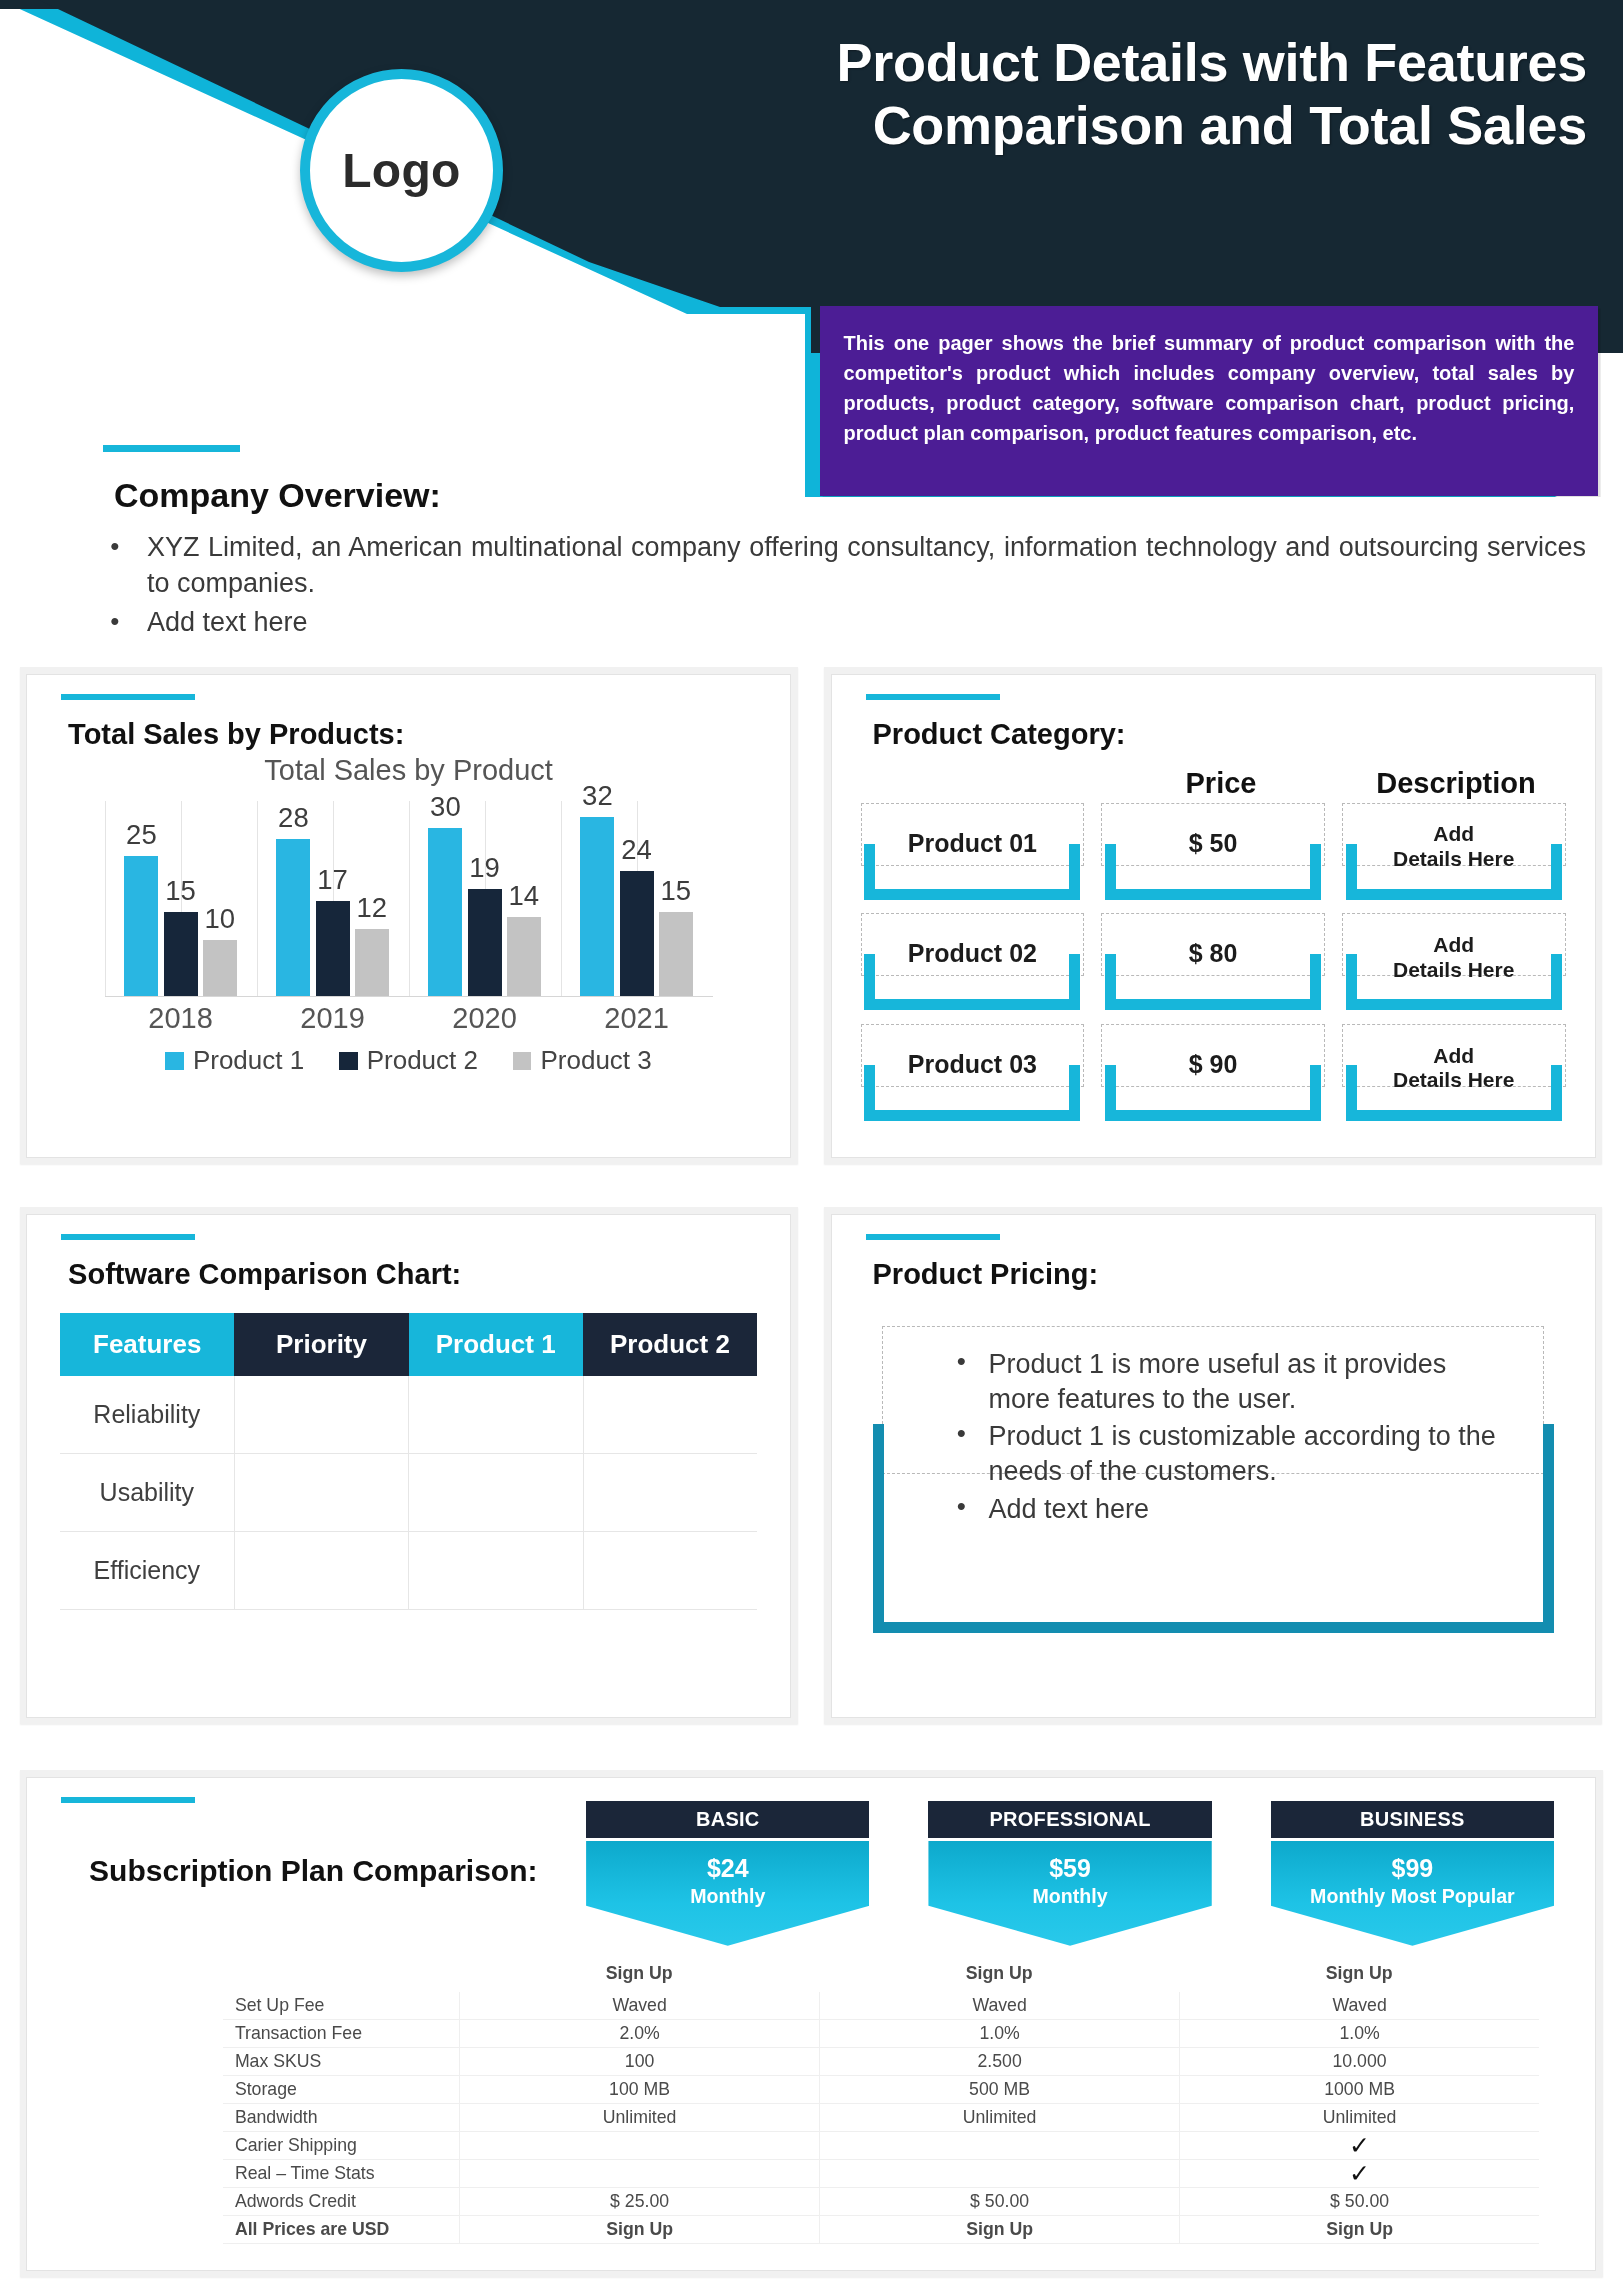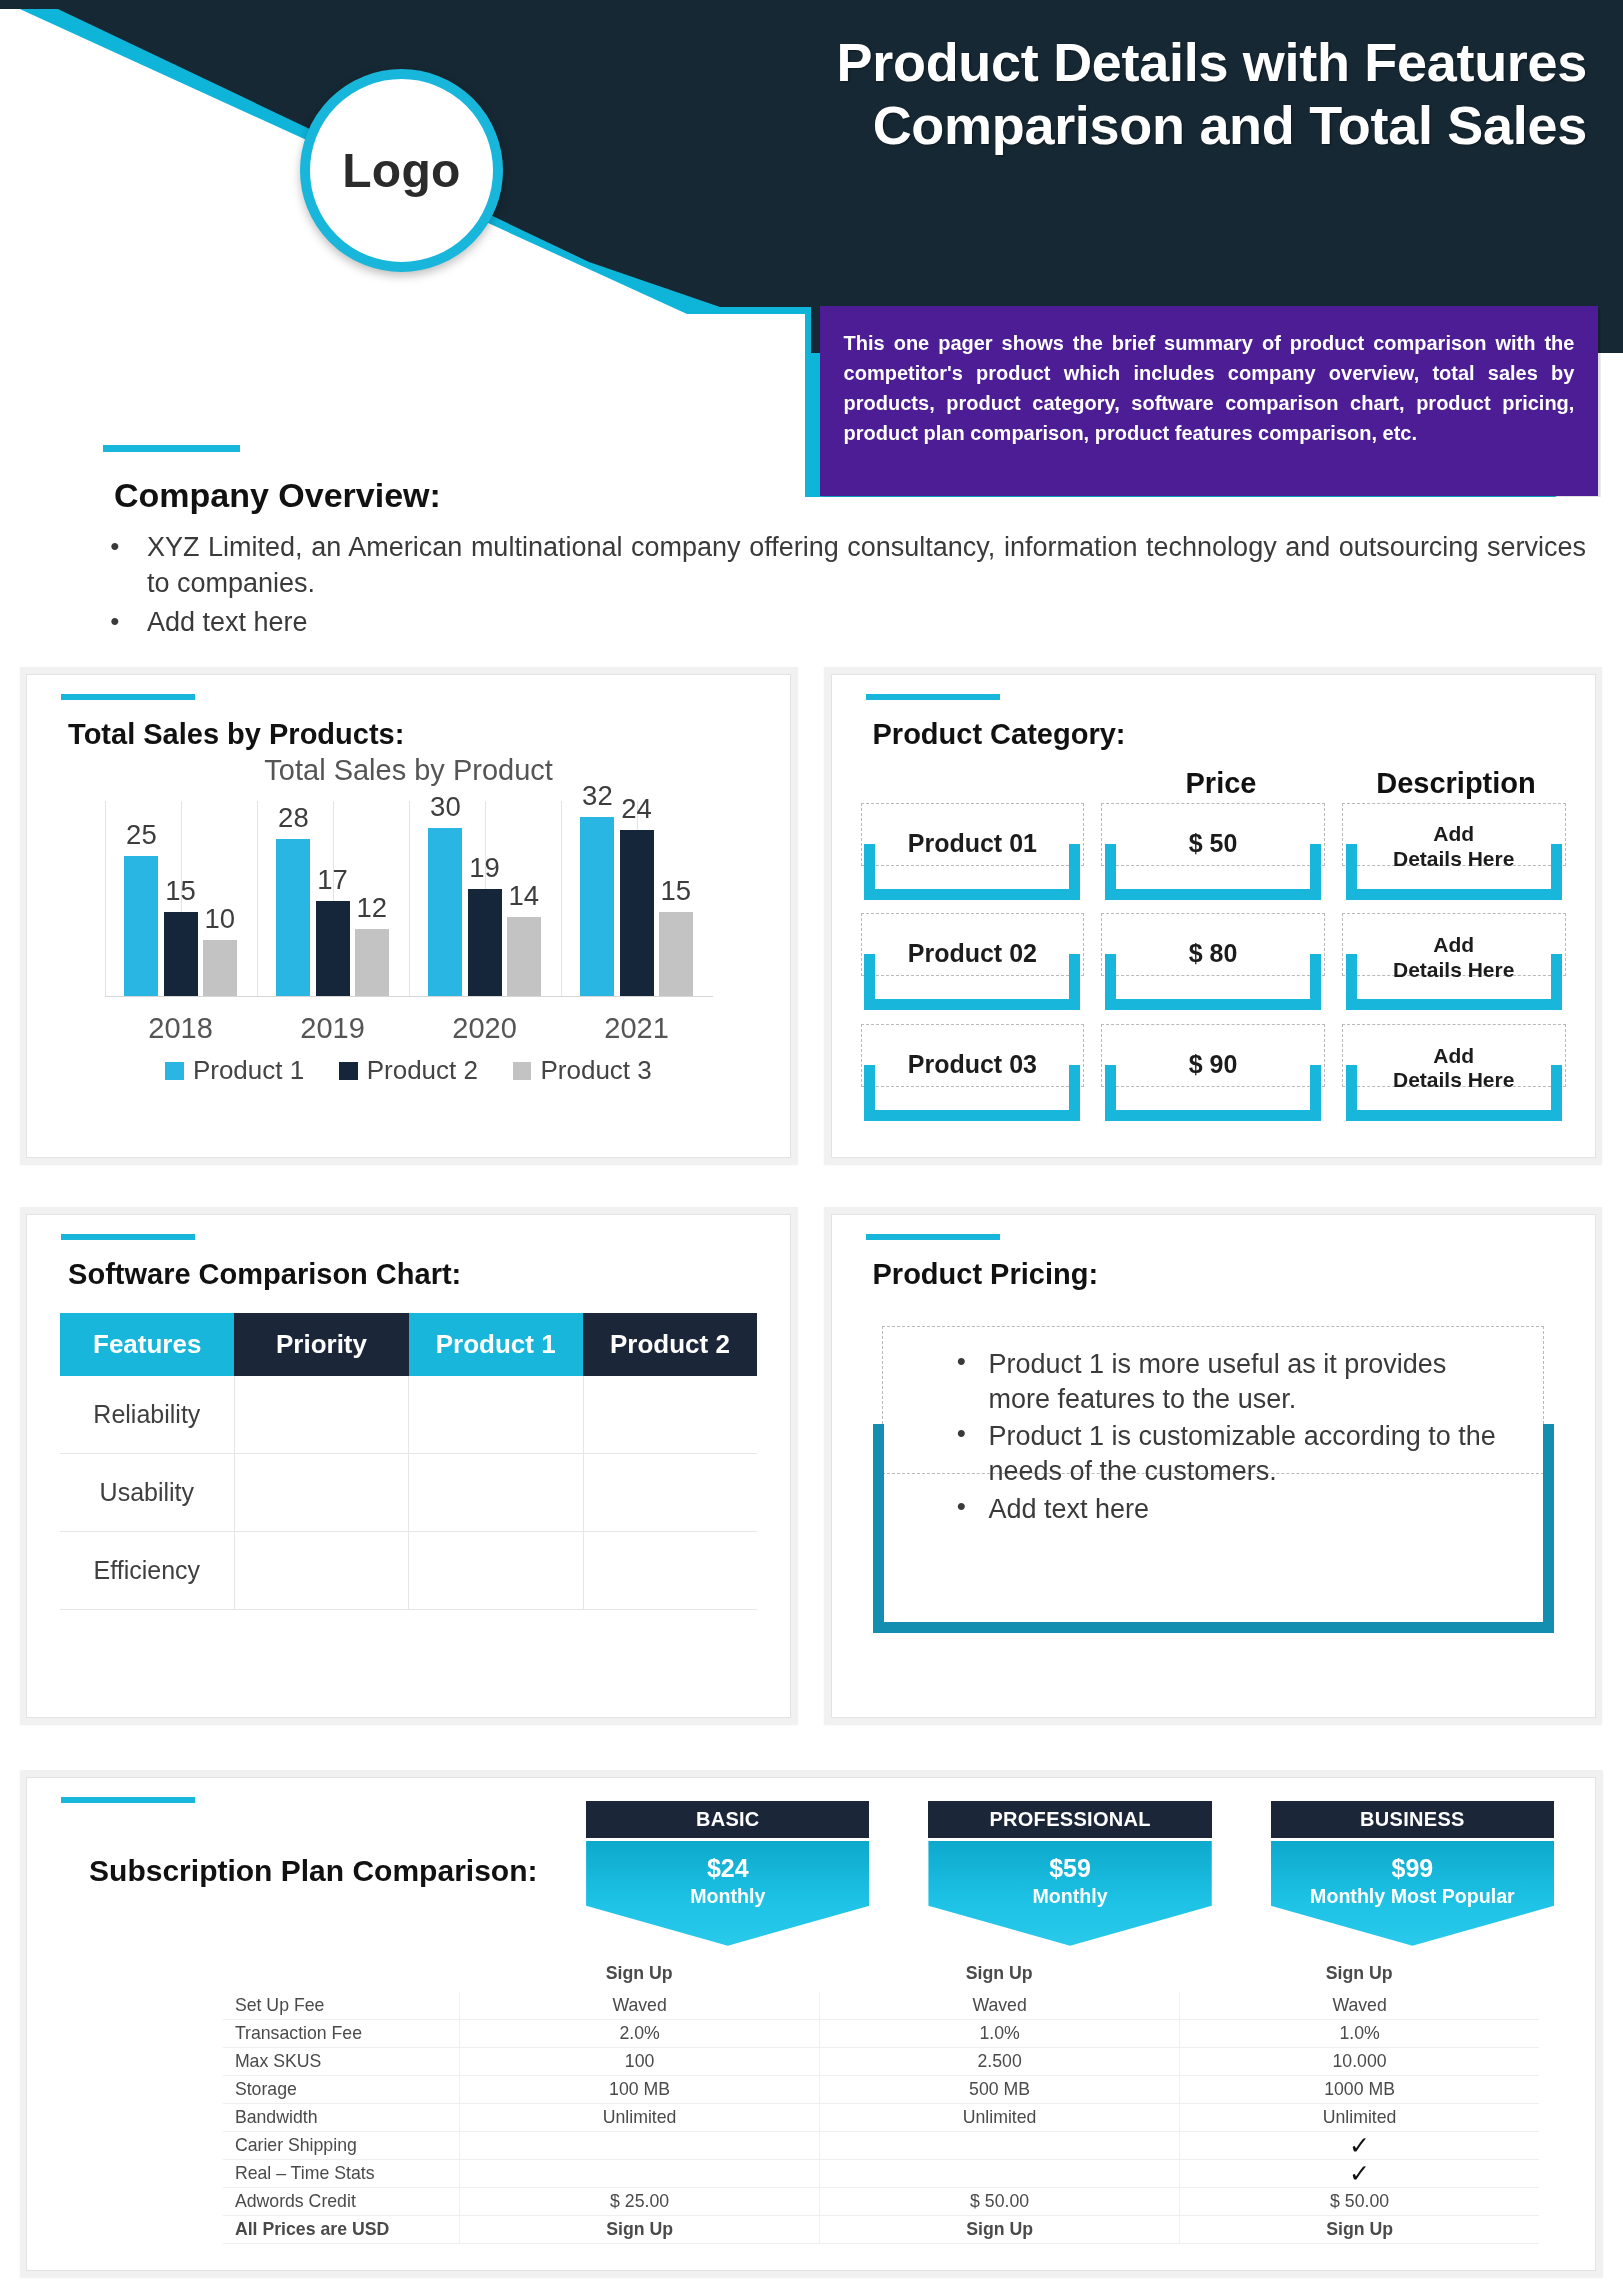--- a/index.html
+++ b/index.html
@@ -78,21 +78,21 @@
   .groups { position: absolute; left: 0; right: 0; bottom: 0; height: 196px; display: flex; }
   .bgroup { flex: 1; display: flex; align-items: flex-end; justify-content: center; gap: 5.2px; position: relative; }
   .bar { position: relative; width: 34px; }
   .bar .lbl {
     position: absolute; left: 50%; transform: translateX(-50%);
     bottom: 100%; margin-bottom: 5.2px; font-size: 27.5px; color: #3d3d3d; white-space: nowrap;
   }
   .bar.s1 { background: #29b6e2; }
   .bar.s2 { background: #16263a; }
   .bar.s3 { background: #c3c3c3; }
-  .xaxis { width: 608px; margin: 15px auto 0; display: flex; }
+  .xaxis { width: 608px; margin: 5px auto 0; display: flex; }
   .xaxis div { flex: 1; text-align: center; font-size: 29px; color: #555; }
   .legend { margin-top: 10.5px; display: flex; justify-content: center; gap: 35px; }
   .leg { display: flex; align-items: center; gap: 9.2px; font-size: 26px; color: #444; }
   .swatch { width: 18.3px; height: 18.3px; display: inline-block; }
 
   
   .cat-headrow { position: absolute; left: 8px; top: 92px; width: 100%; display: flex; padding: 0 29px; }
   .cat-headrow > div { flex: 1; text-align: center; font-size: 29px; font-weight: 700; color: #111; }
   .cat-headrow > div:first-child { visibility: hidden; }
   .cat-rows { position: absolute; left: 29px; right: 29px; top: 128px; }
@@ -240,21 +240,21 @@
                   <span class="lbl">19</span>
                 </div>
                 <div class="bar s3" style="height: 79px;">
                   <span class="lbl">14</span>
                 </div>
               </div>
               <div class="bgroup">
                 <div class="bar s1" style="height: 179px;">
                   <span class="lbl">32</span>
                 </div>
-                <div class="bar s2" style="height: 166px;">
+                <div class="bar s2" style="height: 125px;">
                   <span class="lbl">24</span>
                 </div>
                 <div class="bar s3" style="height: 84px;">
                   <span class="lbl">15</span>
                 </div>
               </div>
             </div>
         </div>
         <div class="xaxis" id="x-axis">
             <div>2018</div>

